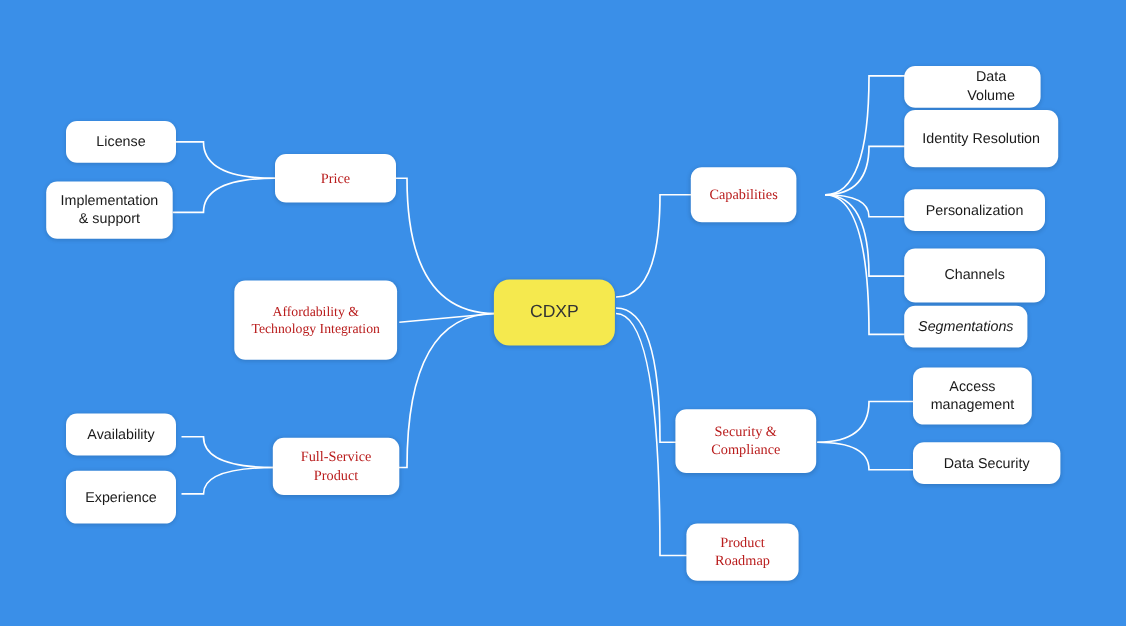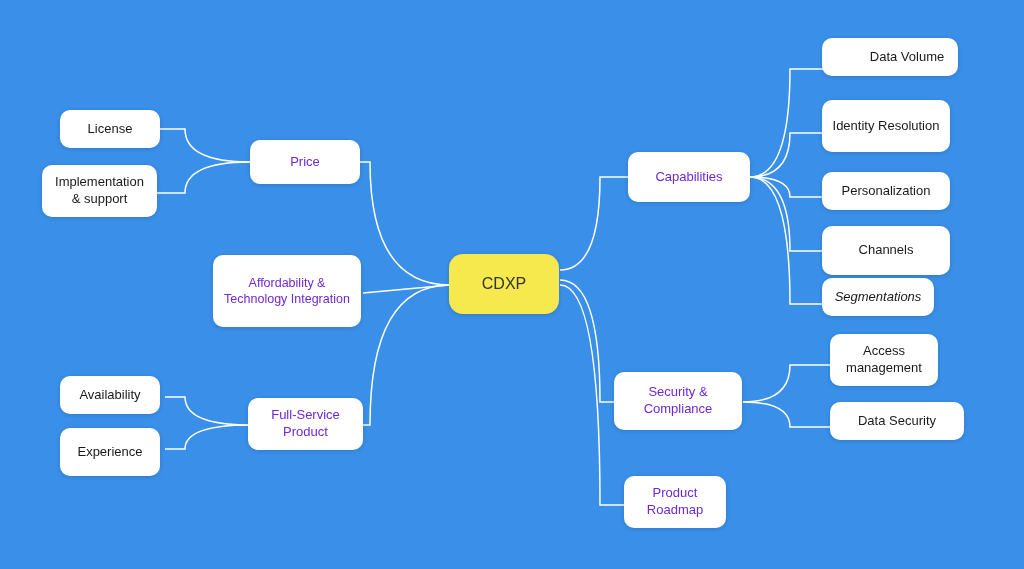--- a/index.html
+++ b/index.html
@@ -41,21 +41,22 @@
       background: #f5e94e;
       font-size: 16px;
       font-weight: 500;
       color: #333;
       border-radius: 14px;
       width: 110px;
       height: 60px;
     }
 
     .node.blue-text {
-      color: #6d28d9;
+      color: #b91c1c;
+      font-family: Liberation Serif, serif;
     }
 
     svg line, svg path {
       stroke: #ffffff;
       stroke-width: 1.5;
       fill: none;
     }
   </style>
 </head>
 <body>
@@ -101,29 +102,29 @@
 <div class="node blue-text" style="left:213px; top:255px; width:148px; height:72px; font-size:12.5px;">Affordability &amp; Technology Integration</div>
 
 <div class="node blue-text" style="left:248px; top:398px; width:115px; height:52px;">Full-Service Product</div>
 
 <div class="node" style="left:60px; top:376px; width:100px; height:38px;">Availability</div>
 
 <div class="node" style="left:60px; top:428px; width:100px; height:48px;">Experience</div>
 
 <div class="node center" style="left:449px; top:254px;text-align:center;">CDXP</div>
 
-<div class="node blue-text" style="left:628px; top:152px; width:122px; height:50px;">Capabilities</div>
+<div class="node blue-text" style="left:628px; top:152px; width:96px; height:50px;">Capabilities</div>
 
 <div class="node blue-text" style="left:614px; top:372px; width:128px; height:58px;">Security &amp; Compliance</div>
 
 <div class="node blue-text" style="left:624px; top:476px; width:102px; height:52px;">Product Roadmap</div>
 
-<div class="node" style="left:822px; top:38px; width:136px; height:38px;padding-left:44px;">Data Volume</div>
+<div class="node" style="left:822px; top:60px; width:124px; height:38px;padding-left:44px;">Data Volume</div>
 
-<div class="node" style="left:822px; top:100px; width:128px; height:52px;">Identity Resolution</div>
+<div class="node" style="left:822px; top:100px; width:140px; height:52px;">Identity Resolution</div>
 
 <div class="node" style="left:822px; top:172px; width:128px; height:38px;">Personalization</div>
 
 <div class="node" style="left:822px; top:226px; width:128px; height:49px;">Channels</div>
 
 <div class="node" style="left:822px; top:278px; width:112px; height:38px;font-style:italic;">Segmentations</div>
 
 <div class="node" style="left:830px; top:334px; width:108px; height:52px;">Access management</div>
 
 <div class="node" style="left:830px; top:402px; width:134px; height:38px;">Data Security</div>

